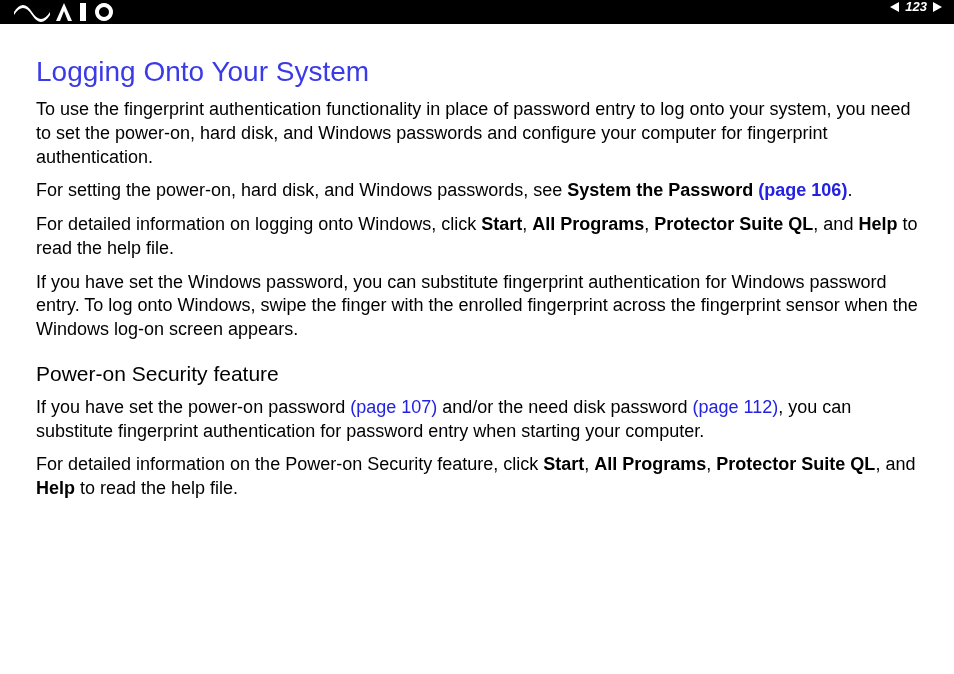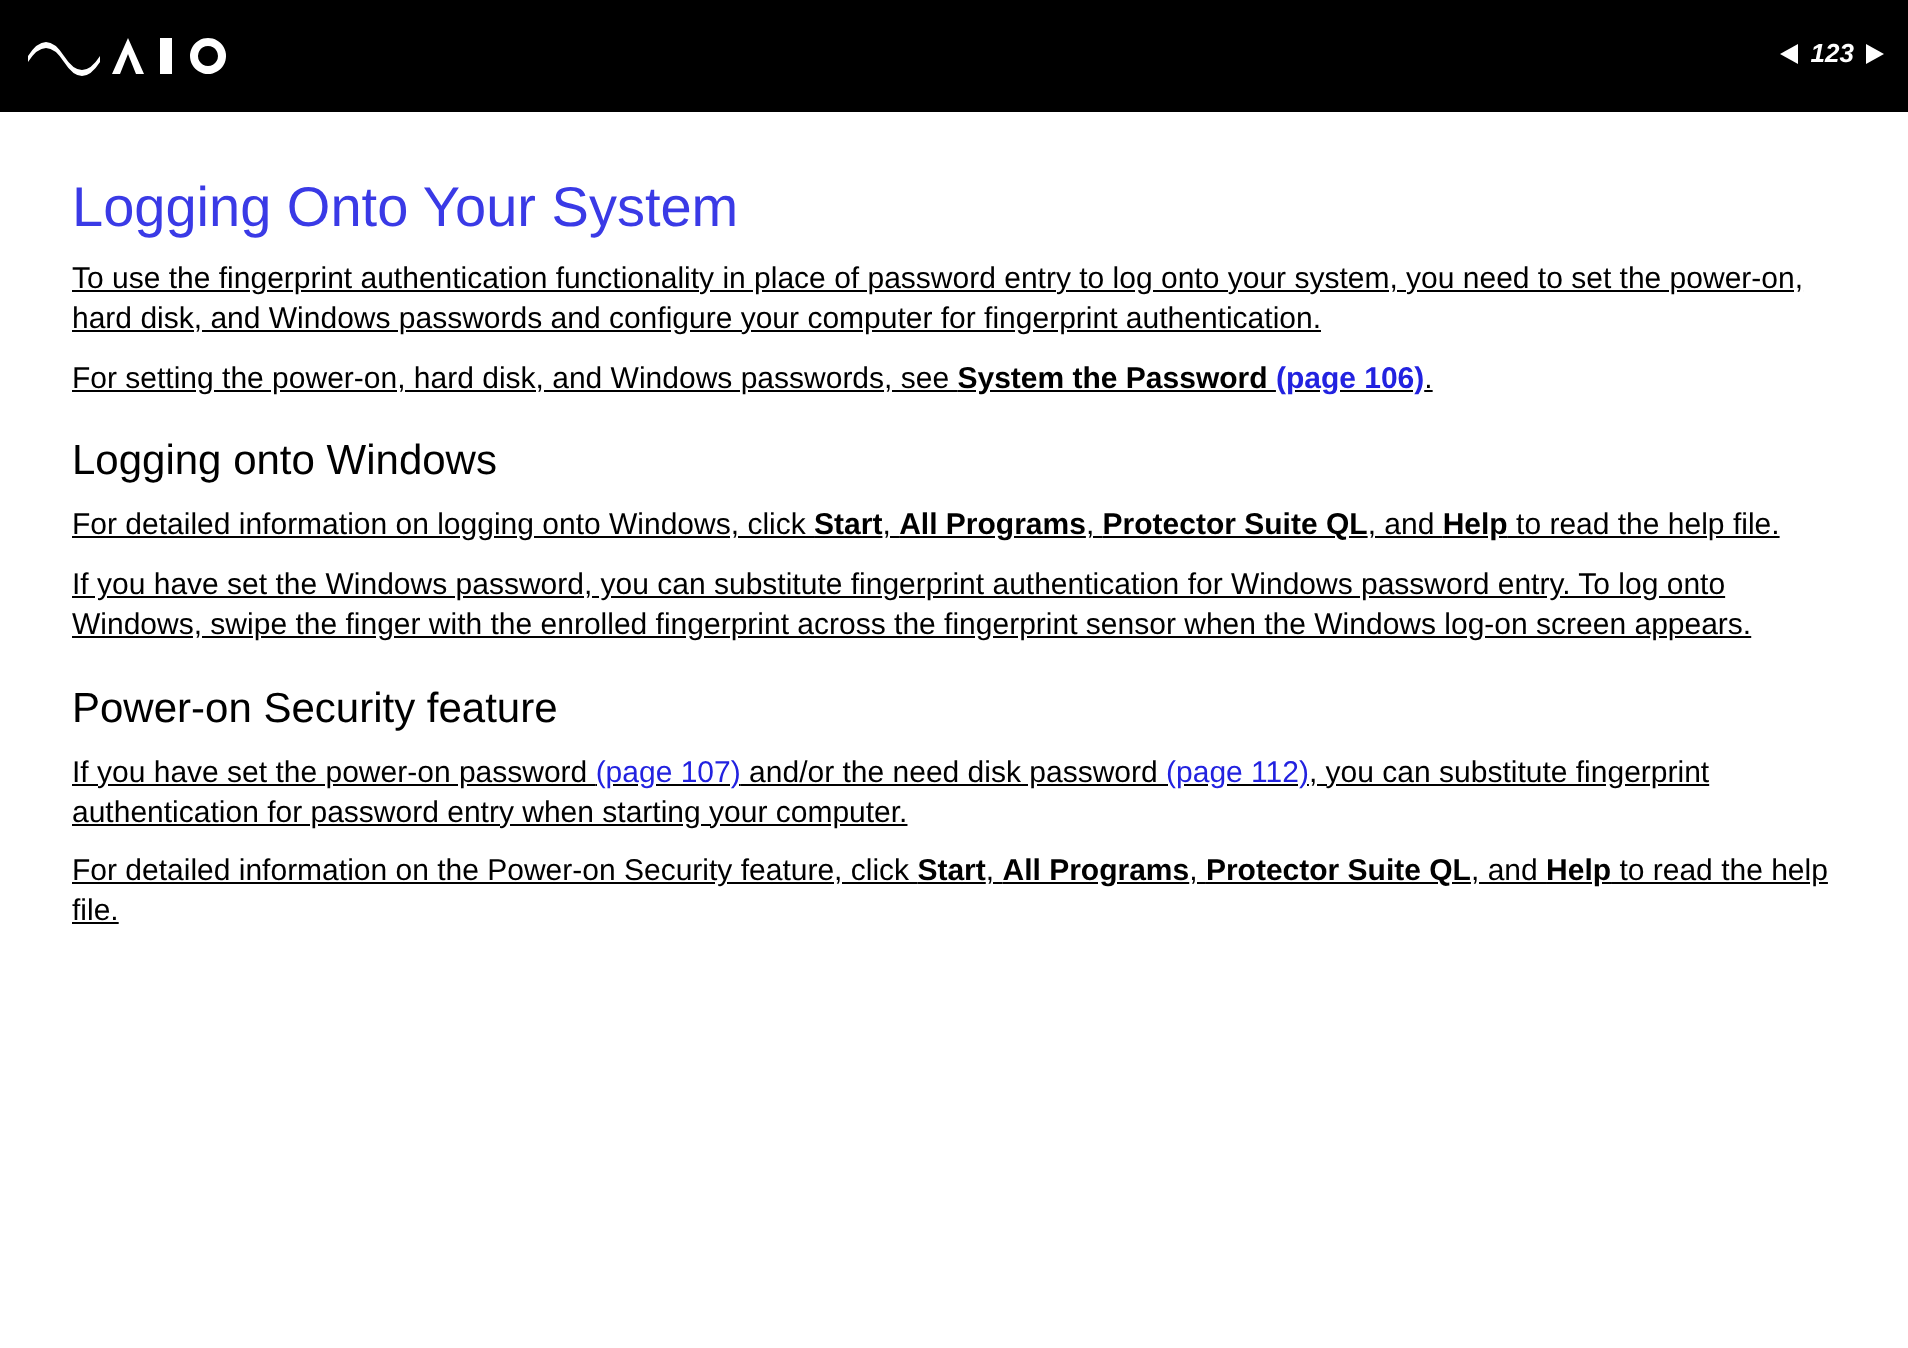--- a/index.html
+++ b/index.html
@@ -6,24 +6,24 @@
     margin: 0;
     padding: 0;
     width: 954px;
     height: 674px;
     font-family: Arial, Helvetica, sans-serif;
     background: #fff;
     color: #000;
   }
   .header {
     background: #000;
-    height: 56px;
+    height: 24px;
     position: relative;
     display: flex;
-    align-items: center;
+    align-items: flex-start;
     justify-content: space-between;
     padding: 0 12px 0 14px;
   }
   .vaio-logo {
     display: flex;
     align-items: center;
     gap: 0;
     height: 24px;
   }
   .header-right {
@@ -61,24 +61,23 @@
   .content {
     padding: 32px 24px 0 36px;
   }
   .h1 {
     font-size: 28px;
     color: #3a3ae6;
     font-weight: 400;
     margin: 0 0 10px 0;
   }
   .para {
-    font-size: 15px;
+    font-size: 18px;
     line-height: 1.32;
     margin: 0 0 10px 0;
-    text-decoration: underline;
   }
   .h2 {
     font-size: 21px;
     color: #000;
     font-weight: 400;
     margin: 20px 0 10px 0;
   }
   .bold {
     font-weight: 700;
   }
@@ -122,21 +121,20 @@
 
 <div class="content">
   <div class="h1">Logging Onto Your System</div>
 
   <p class="para">To use the fingerprint authentication functionality in place of password entry to log onto your system, you need to set the power-on, hard disk, and Windows passwords and configure your computer for fingerprint authentication.</p>
 
   <p class="para">
     <span>For setting the power-on, hard disk, and Windows passwords, see </span><span class="bold">System the Password </span><span class="link">(page 106)</span><span>.</span>
   </p>
 
-  <div class="h2">Logging onto Windows</div>
 
   <p class="para">
     <span>For detailed information on logging onto Windows, click </span><span class="bold">Start</span><span>, </span><span class="bold">All Programs</span><span>, </span><span class="bold">Protector Suite QL</span><span>, and </span><span class="bold">Help</span><span> to read the help file.</span>
   </p>
 
   <p class="para">If you have set the Windows password, you can substitute fingerprint authentication for Windows password entry. To log onto Windows, swipe the finger with the enrolled fingerprint across the fingerprint sensor when the Windows log-on screen appears.</p>
 
   <div class="h2">Power-on Security feature</div>
 
   <p class="para">

